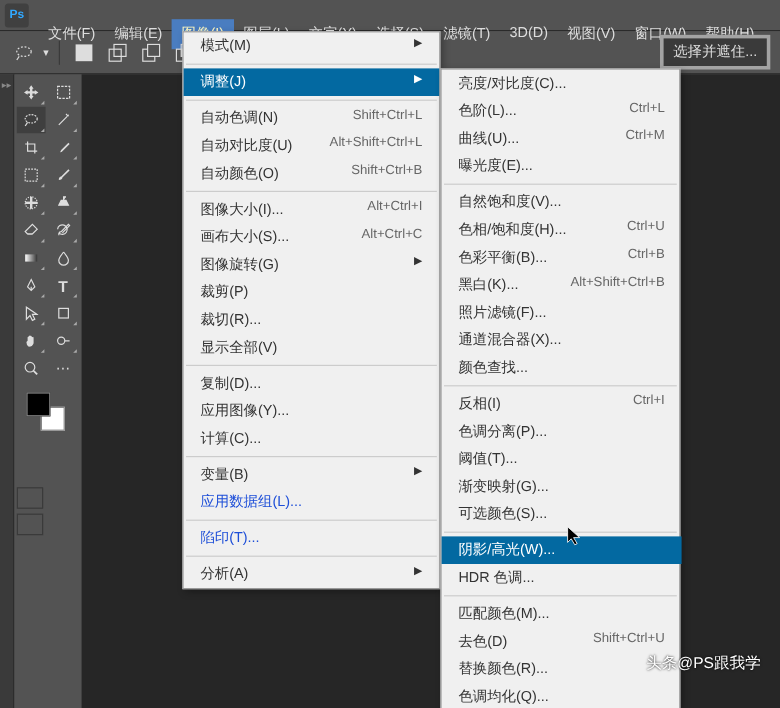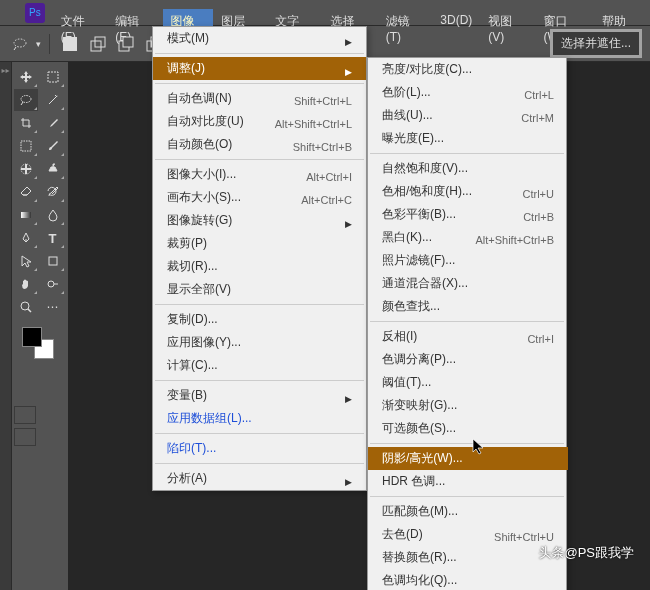--- a/index.html
+++ b/index.html
@@ -1,41 +1,41 @@
 <!DOCTYPE html>
 <html><head>
 <meta charset="utf-8">
 <style>
 * { margin: 0; padding: 0; box-sizing: border-box; font-family: "Microsoft YaHei", sans-serif; }
 body { background: #535353; width: 650px; height: 590px; overflow: hidden; position: relative; }
 
 .menubar { height: 26px; background: #535353; display: flex; align-items: center; padding-left: 4px; border-bottom: 1px solid #2a2a2a; }
-.ps-logo { width: 20px; height: 20px; background: #4c1d95; border-radius: 3px; display: flex; align-items: center; justify-content: center; margin-right: 8px; font-size: 10px; color: #31a8ff; font-weight: normal; margin-left: 21px; }
+.ps-logo { width: 20px; height: 20px; background: #404040; border-radius: 3px; display: flex; align-items: center; justify-content: center; margin-right: 8px; font-size: 10px; color: #31a8ff; font-weight: bold; }
 .menu-item { color: #ddd; font-size: 12px; padding: 4px 8px; cursor: pointer; }
 .menu-item.active { background: #4a7dc0; color: #fef9c3; }
 
 .toolbar { height: 36px; background: #535353; border-bottom: 1px solid #2a2a2a; display: flex; align-items: center; padding: 0 8px; gap: 4px; }
 .tool-btn { width: 24px; height: 24px; display: flex; align-items: center; justify-content: center; color: #ddd; }
 .tool-sep { width: 1px; height: 20px; background: #3a3a3a; margin: 0 4px; }
 .dropdown-btn { background: #3a3a3a; color: #ddd; font-size: 12px; padding: 3px 8px; border: 3px solid #a3a3a3; display: flex; align-items: center; gap: 6px; }
 
 .main { display: flex; height: calc(100% - 62px); }
 .left-tab { width: 12px; background: #3a3a3a; border-right: 1px solid #2a2a2a; }
 .tools { width: 56px; background: #535353; display: grid; grid-template-columns: 1fr 1fr; gap: 1px; padding: 4px 2px; align-content: start; }
 .tool { width: 24px; height: 22px; display: flex; align-items: center; justify-content: center; color: #ddd; font-size: 14px; position: relative; }
 .tool.sel { background: #3f3f3f; }
 .tool .corner { position: absolute; right: 1px; bottom: 1px; width: 0; height: 0; border-left: 3px solid transparent; border-bottom: 3px solid #aaa; }
 .swatches { margin-top: 6px; grid-column: span 2; position: relative; height: 38px; padding-left: 6px; }
 .sw-fg { position: absolute; width: 20px; height: 20px; background: #000; border: 1px solid #888; left: 8px; top: 2px; }
 .sw-bg { position: absolute; width: 20px; height: 20px; background: #fff; border: 1px solid #888; left: 20px; top: 14px; }
 .canvas { flex: 1; background: #262626; }
 
 .menu-panel { position: absolute; background: #f0f0f0; border: 1px solid #999; box-shadow: 2px 2px 6px rgba(0,0,0,0.3); }
-.menu-panel .row { display: flex; align-items: flex-end; padding: 3px 14px; font-size: 12px; color: #333; min-width: 200px; white-space: nowrap; }
-.menu-panel .row.hl { background: #a16207; color: #fff; }
+.menu-panel .row { display: flex; align-items: flex-start; padding: 3px 14px; font-size: 12px; color: #333; min-width: 200px; white-space: nowrap; }
+.menu-panel .row.hl { background: #0369a1; color: #fff; }
 .menu-panel .row.dis { color: #1d4ed8; }
 .menu-panel .sep { height: 1px; background: #ccc; margin: 3px 2px; }
 .menu-panel .label { flex: 1; }
 .menu-panel .shortcut { color: #666; font-size: 11px; margin-left: 20px; }
 .menu-panel .arrow { margin-left: auto; font-size: 9px; }
 
 #menu1 { left: 152px; top: 26px; width: 215px; }
 #menu2 { left: 367px; top: 57px; width: 200px; }
 
 .watermark { position: absolute; right: 16px; bottom: 28px; color: #fff; font-size: 13px; text-shadow: 0 0 2px #000; }

